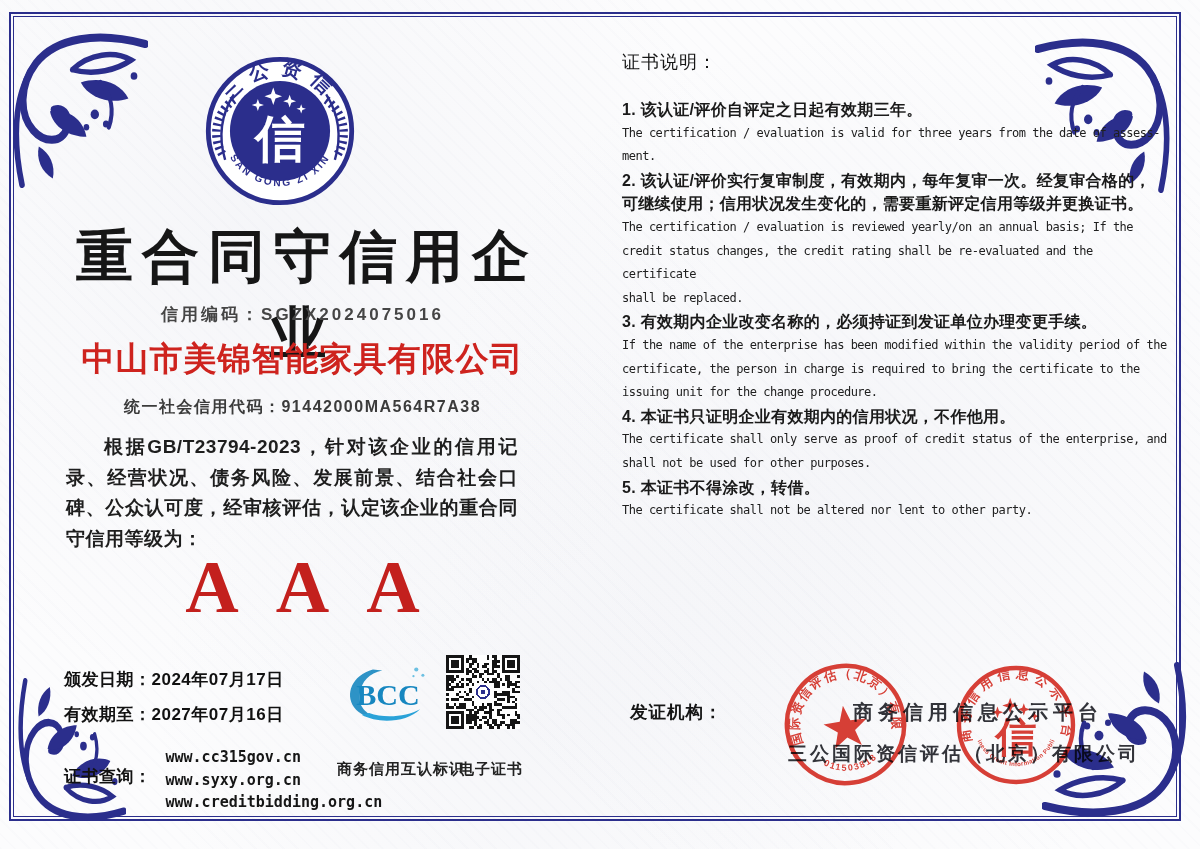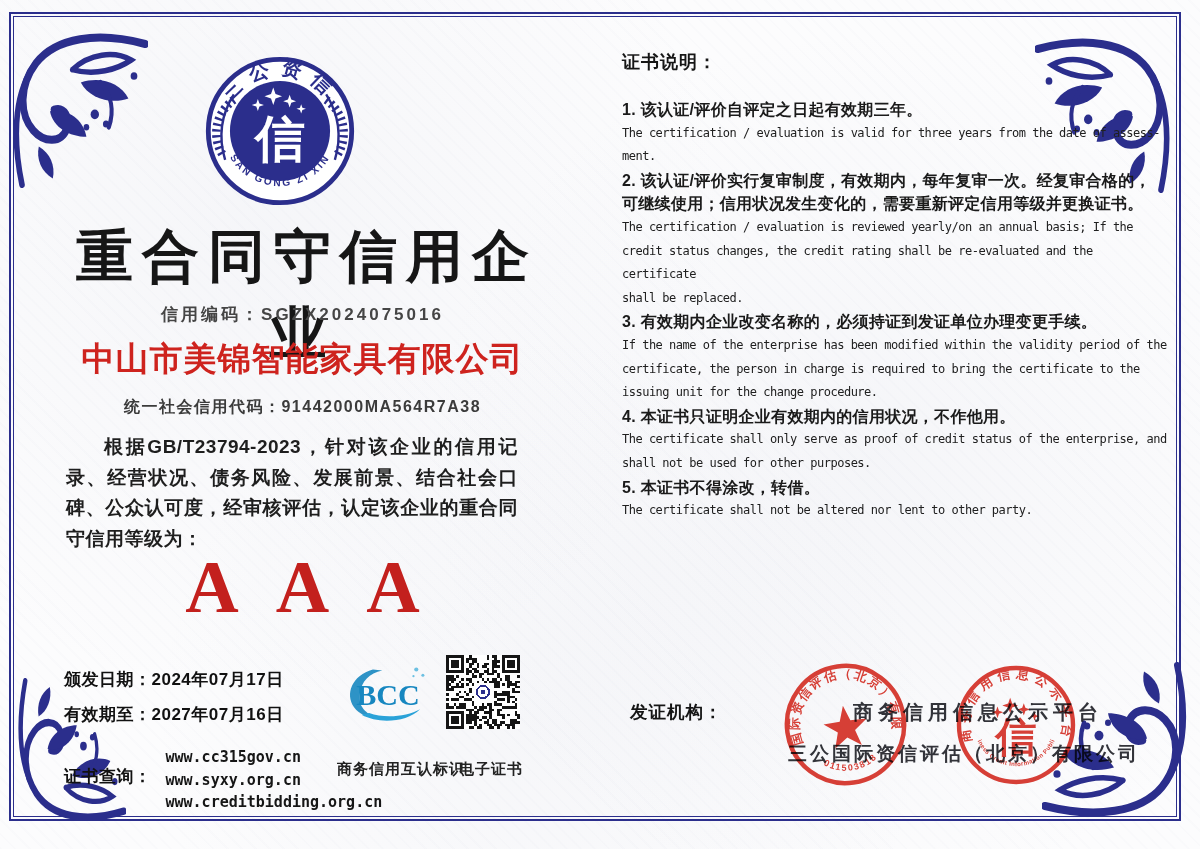--- a/index.html
+++ b/index.html
@@ -28,21 +28,21 @@
   .rating{font-family:"Liberation Serif","DejaVu Serif",serif;font-weight:900;font-size:74px;
     color:#c3201d;letter-spacing:.5em;text-indent:.5em;}
   .meta-line{left:64px;font-size:17px;font-weight:700;color:#111;letter-spacing:.5px;}
   .query{left:64px;display:flex;align-items:flex-start;}
   .query .lbl{font-size:17px;font-weight:700;color:#111;letter-spacing:.5px;white-space:nowrap;margin-top:27px;}
   .query ul{list-style:none;margin:8px;padding:0 0 0 6px;}
   .query li{font-family:"DejaVu Sans Mono","Liberation Mono",monospace;font-size:15px;
     font-weight:700;color:#161616;line-height:22.5px;}
   .small-cap{font-size:15px;font-weight:600;color:#222;letter-spacing:1px;}
   .notes{left:622px;top:50px;width:545px;color:#1c1c1c;}
-  .notes h3{margin:0 0 24px 0;font-size:18px;font-weight:700;letter-spacing:1px;color:#161616;}
+  .notes h3{margin:0 0 24px 0;font-size:18px;font-weight:400;letter-spacing:1px;color:#161616;}
   .notes p{margin:0;line-height:23.6px;}
   .notes p.zh{font-size:16px;font-weight:600;letter-spacing:.3px;color:#1a1a1a;}
   .notes p.en{font-family:"DejaVu Sans Mono","Liberation Mono",monospace;font-size:12px;
     letter-spacing:-0.5px;color:#202020;white-space:pre-line;}
   .issuer-label{left:630px;top:700px;font-size:17.5px;font-weight:700;color:#151515;letter-spacing:1px;}
   .issuer-1{left:853px;top:699px;font-size:20px;font-weight:600;color:#33343a;letter-spacing:5px;
     z-index:6;mix-blend-mode:multiply;}
   .issuer-2{left:788px;top:741px;font-size:19px;font-weight:600;color:#33343a;letter-spacing:3px;
     z-index:6;mix-blend-mode:multiply;}
   .seal{opacity:.88;z-index:4;}

